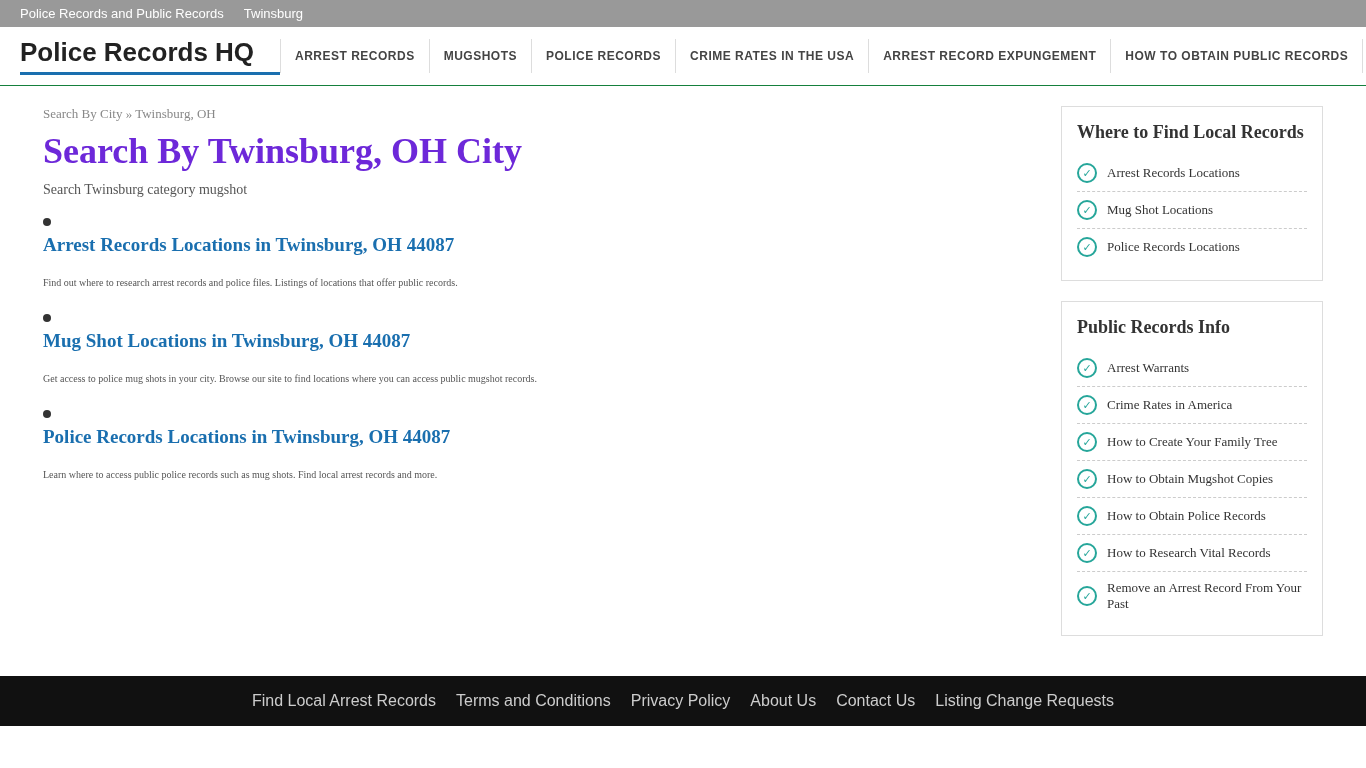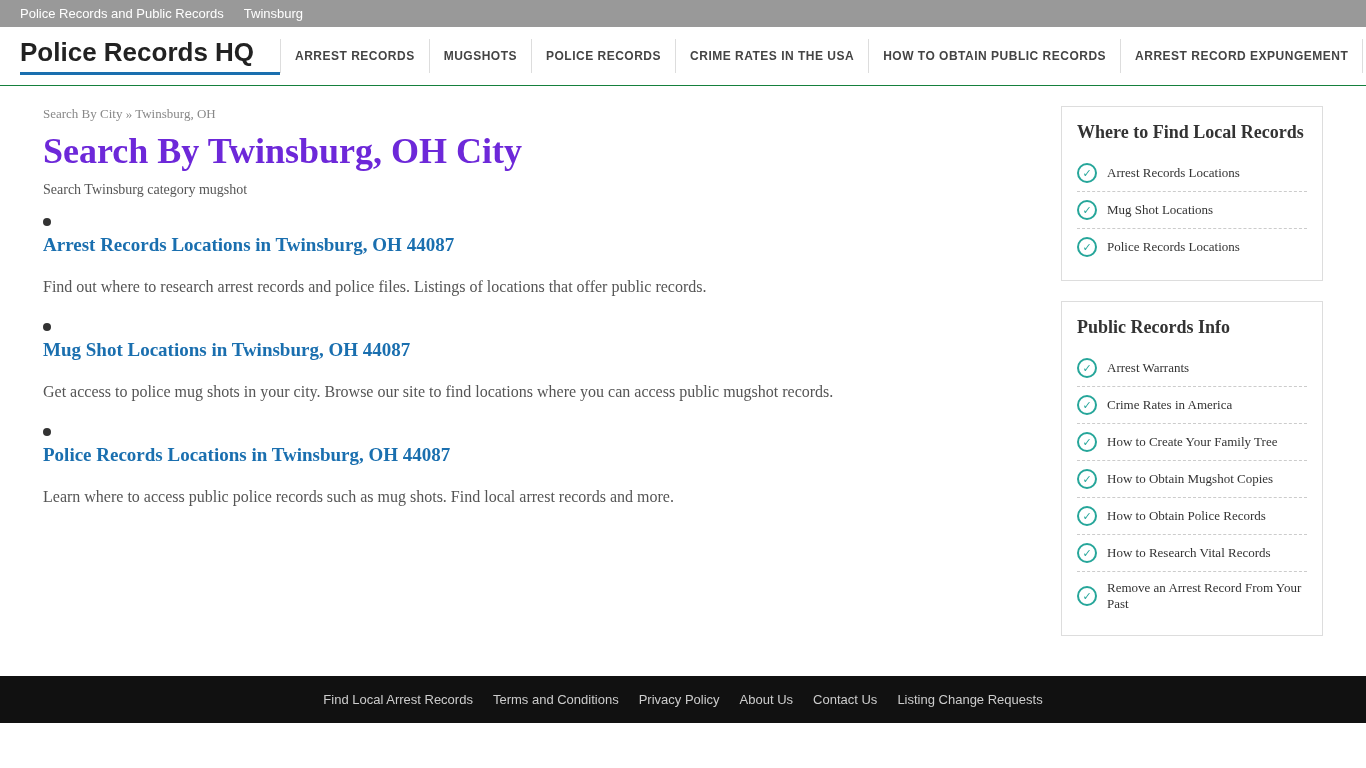--- a/index.html
+++ b/index.html
@@ -100,21 +100,21 @@
     .section-title {
       font-size: 19px;
       font-weight: bold;
       color: #1a6faf;
       margin-bottom: 8px;
       text-decoration: none;
       display: block;
       cursor: pointer;
     }
     .section-desc {
-      font-size: 16px;
+      font-size: 10px;
       color: #555;
       line-height: 1.5;
       margin-top: 19px;
     }
 
     
     .sidebar {
       width: 262px;
       flex-shrink: 0;
     }
@@ -160,21 +160,21 @@
       font-size: 13px;
       text-decoration: none;
     }
 
     
     footer {
       background: #111;
       color: #ccc;
       text-align: center;
       padding: 16px;
-      font-size: 13px;
+      font-size: 16px;
     }
     footer a {
       color: #ccc;
       text-decoration: none;
       margin: 0 10px;
     }
   </style>
 </head>
 <body>
 
@@ -184,22 +184,22 @@
 </div>
 
 <div class="header">
   <a class="logo">Police Records HQ</a>
   <nav>
 
   <a class="nav-item">ARREST RECORDS</a>
       <a class="nav-item">MUGSHOTS</a>
       <a class="nav-item">POLICE RECORDS</a>
       <a class="nav-item">CRIME RATES IN THE USA</a>
+      <a class="nav-item">ARREST RECORD EXPUNGEMENT</a>
       <a class="nav-item">HOW TO OBTAIN PUBLIC RECORDS</a>
-      <a class="nav-item">ARREST RECORD EXPUNGEMENT</a>
     </nav>
 </div>
 
 <div class="page-body">
 
   <div class="main-content">
     <div class="breadcrumb">
       <a>Search By City</a><span> » </span><span>Twinsburg, OH</span>
     </div>
     <h1 class="page-title">Search By Twinsburg, OH City</h1>

